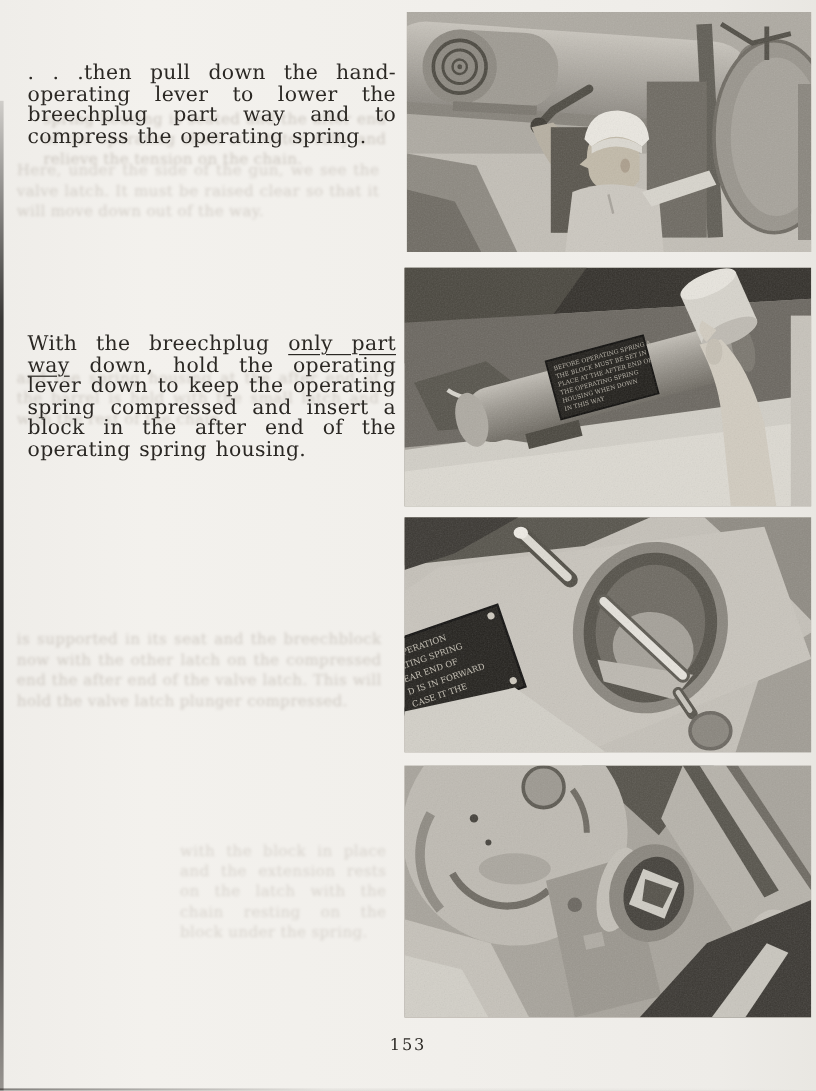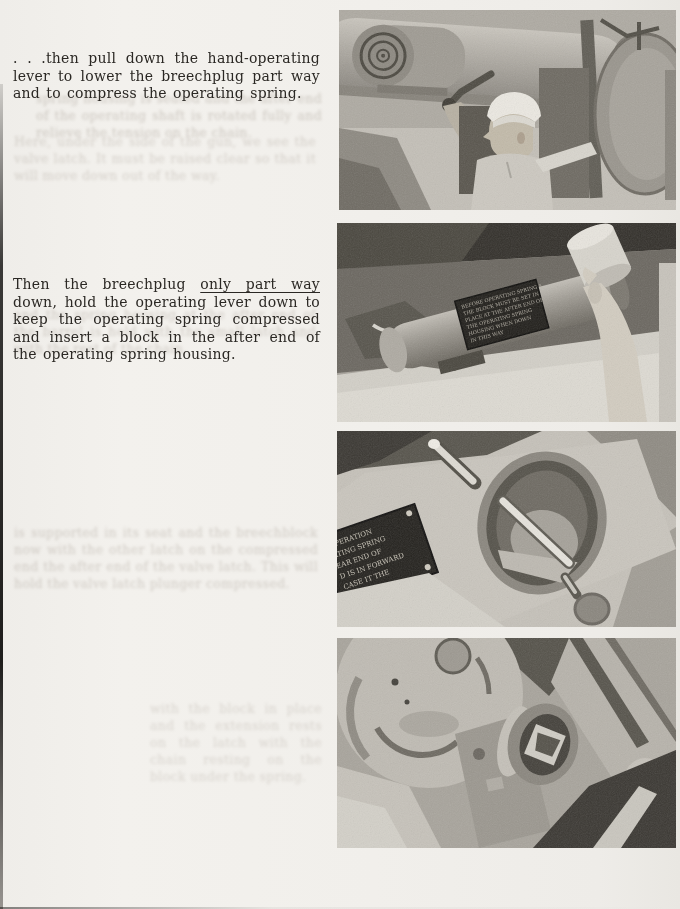--- a/index.html
+++ b/index.html
@@ -12,22 +12,22 @@
   }
   .edge-left{
     position:absolute; left:0; top:84px; bottom:0; width:3px;
     background:linear-gradient(180deg, rgba(30,27,24,.15), rgba(12,11,10,.8) 22%, rgba(8,7,6,.9) 70%, rgba(45,40,36,.45));
   }
   .edge-bottom{
     position:absolute; left:0; bottom:0; height:2px; width:100%;
     background:linear-gradient(90deg, rgba(20,18,16,.5), rgba(20,18,16,.05) 40%, rgba(20,18,16,0));
   }
   .para{
-    position:absolute; left:13px; width:307px;
-    font-size:14px; line-height:17.6px; letter-spacing:.25px; word-spacing:1.5px;
+    position:absolute; left:23px; width:307px;
+    font-size:17px; line-height:17.6px; letter-spacing:.25px; word-spacing:1.5px;
     text-align:justify; z-index:3;
   }
   .para .u{ text-decoration:underline; text-underline-offset:3px; text-decoration-thickness:1.3px; }
   .ghost{
     position:absolute; z-index:1; color:#8d8276; text-align:justify;
     font-size:12.6px; line-height:17px; letter-spacing:.3px;
     filter:blur(1.5px); pointer-events:none;
   }
   .g38{opacity:.38}.g30{opacity:.30}.g34{opacity:.34}.g28{opacity:.26}
   .photo{
@@ -52,21 +52,21 @@
   <div class="edge-bottom"></div>
 
   <div class="ghost g38" style="left:36px; top:90px; width:286px;">spring housing is seated and the after end of the operating shaft is rotated fully and relieve the tension on the chain.</div>
   <div class="ghost g30" style="left:14px; top:133px; width:302px;">Here, under the side of the gun, we see the valve latch. It must be raised clear so that it will move down out of the way.</div>
   <div class="ghost g34" style="left:14px; top:306px; width:302px;">and the spring housing at the after end of the barrel is held with the small latch and with the rest of the chain.</div>
   <div class="ghost g34" style="left:14px; top:524px; width:304px;">is supported in its seat and the breechblock now with the other latch on the compressed end the after end of the valve latch. This will hold the valve latch plunger compressed.</div>
   <div class="ghost g28" style="left:150px; top:700px; width:172px;">with the block in place and the extension rests on the latch with the chain resting on the block under the spring.</div>
 
   <p class="para" style="top:36px;">. . .then pull down the hand-operating lever to lower the breechplug part way and to compress the operating spring.</p>
 
-  <p class="para" style="top:262px;"><span>Then the breechplug </span><span class="u">only part way</span><span> down, hold the operating lever down to keep the operating spring compressed and insert a block in the after end of the operating spring housing.</span></p>
+  <p class="para" style="top:262px;"><span>With the breechplug </span><span class="u">only part way</span><span> down, hold the operating lever down to keep the operating spring compressed and insert a block in the after end of the operating spring housing.</span></p>
 
 
 
   <figure class="photo" id="ph1" style="margin:0">
     <svg viewBox="0 0 337 200" preserveAspectRatio="none">
       <defs>
         <linearGradient id="p1cyl" x1="0" y1="0" x2="0" y2="1">
           <stop offset="0" stop-color="#c9c5bd"></stop>
             <stop offset="1" stop-color="#8b8780"></stop>
         </linearGradient>
@@ -264,14 +264,15 @@
         <polygon points="198,96 222,98 218,116 200,114" fill="#55524a"></polygon>
       </g>
       <polygon points="196,210 252,148 339,112 339,210" fill="#3b3833"></polygon>
       <polygon points="256,210 302,148 320,156 284,210" fill="#c9c6be"></polygon>
       <polygon points="0,128 72,148 104,210 0,210" fill="#c6c2ba"></polygon>
       <polygon points="0,158 48,170 70,210 0,210" fill="#d3d0c8"></polygon>
       <rect width="339" height="210" filter="url(#p4n)" opacity="0.16"></rect>
     </svg>
   </figure>
 
+  <div class="pagenum">153</div>
 
 </div>
 
 </body></html>

